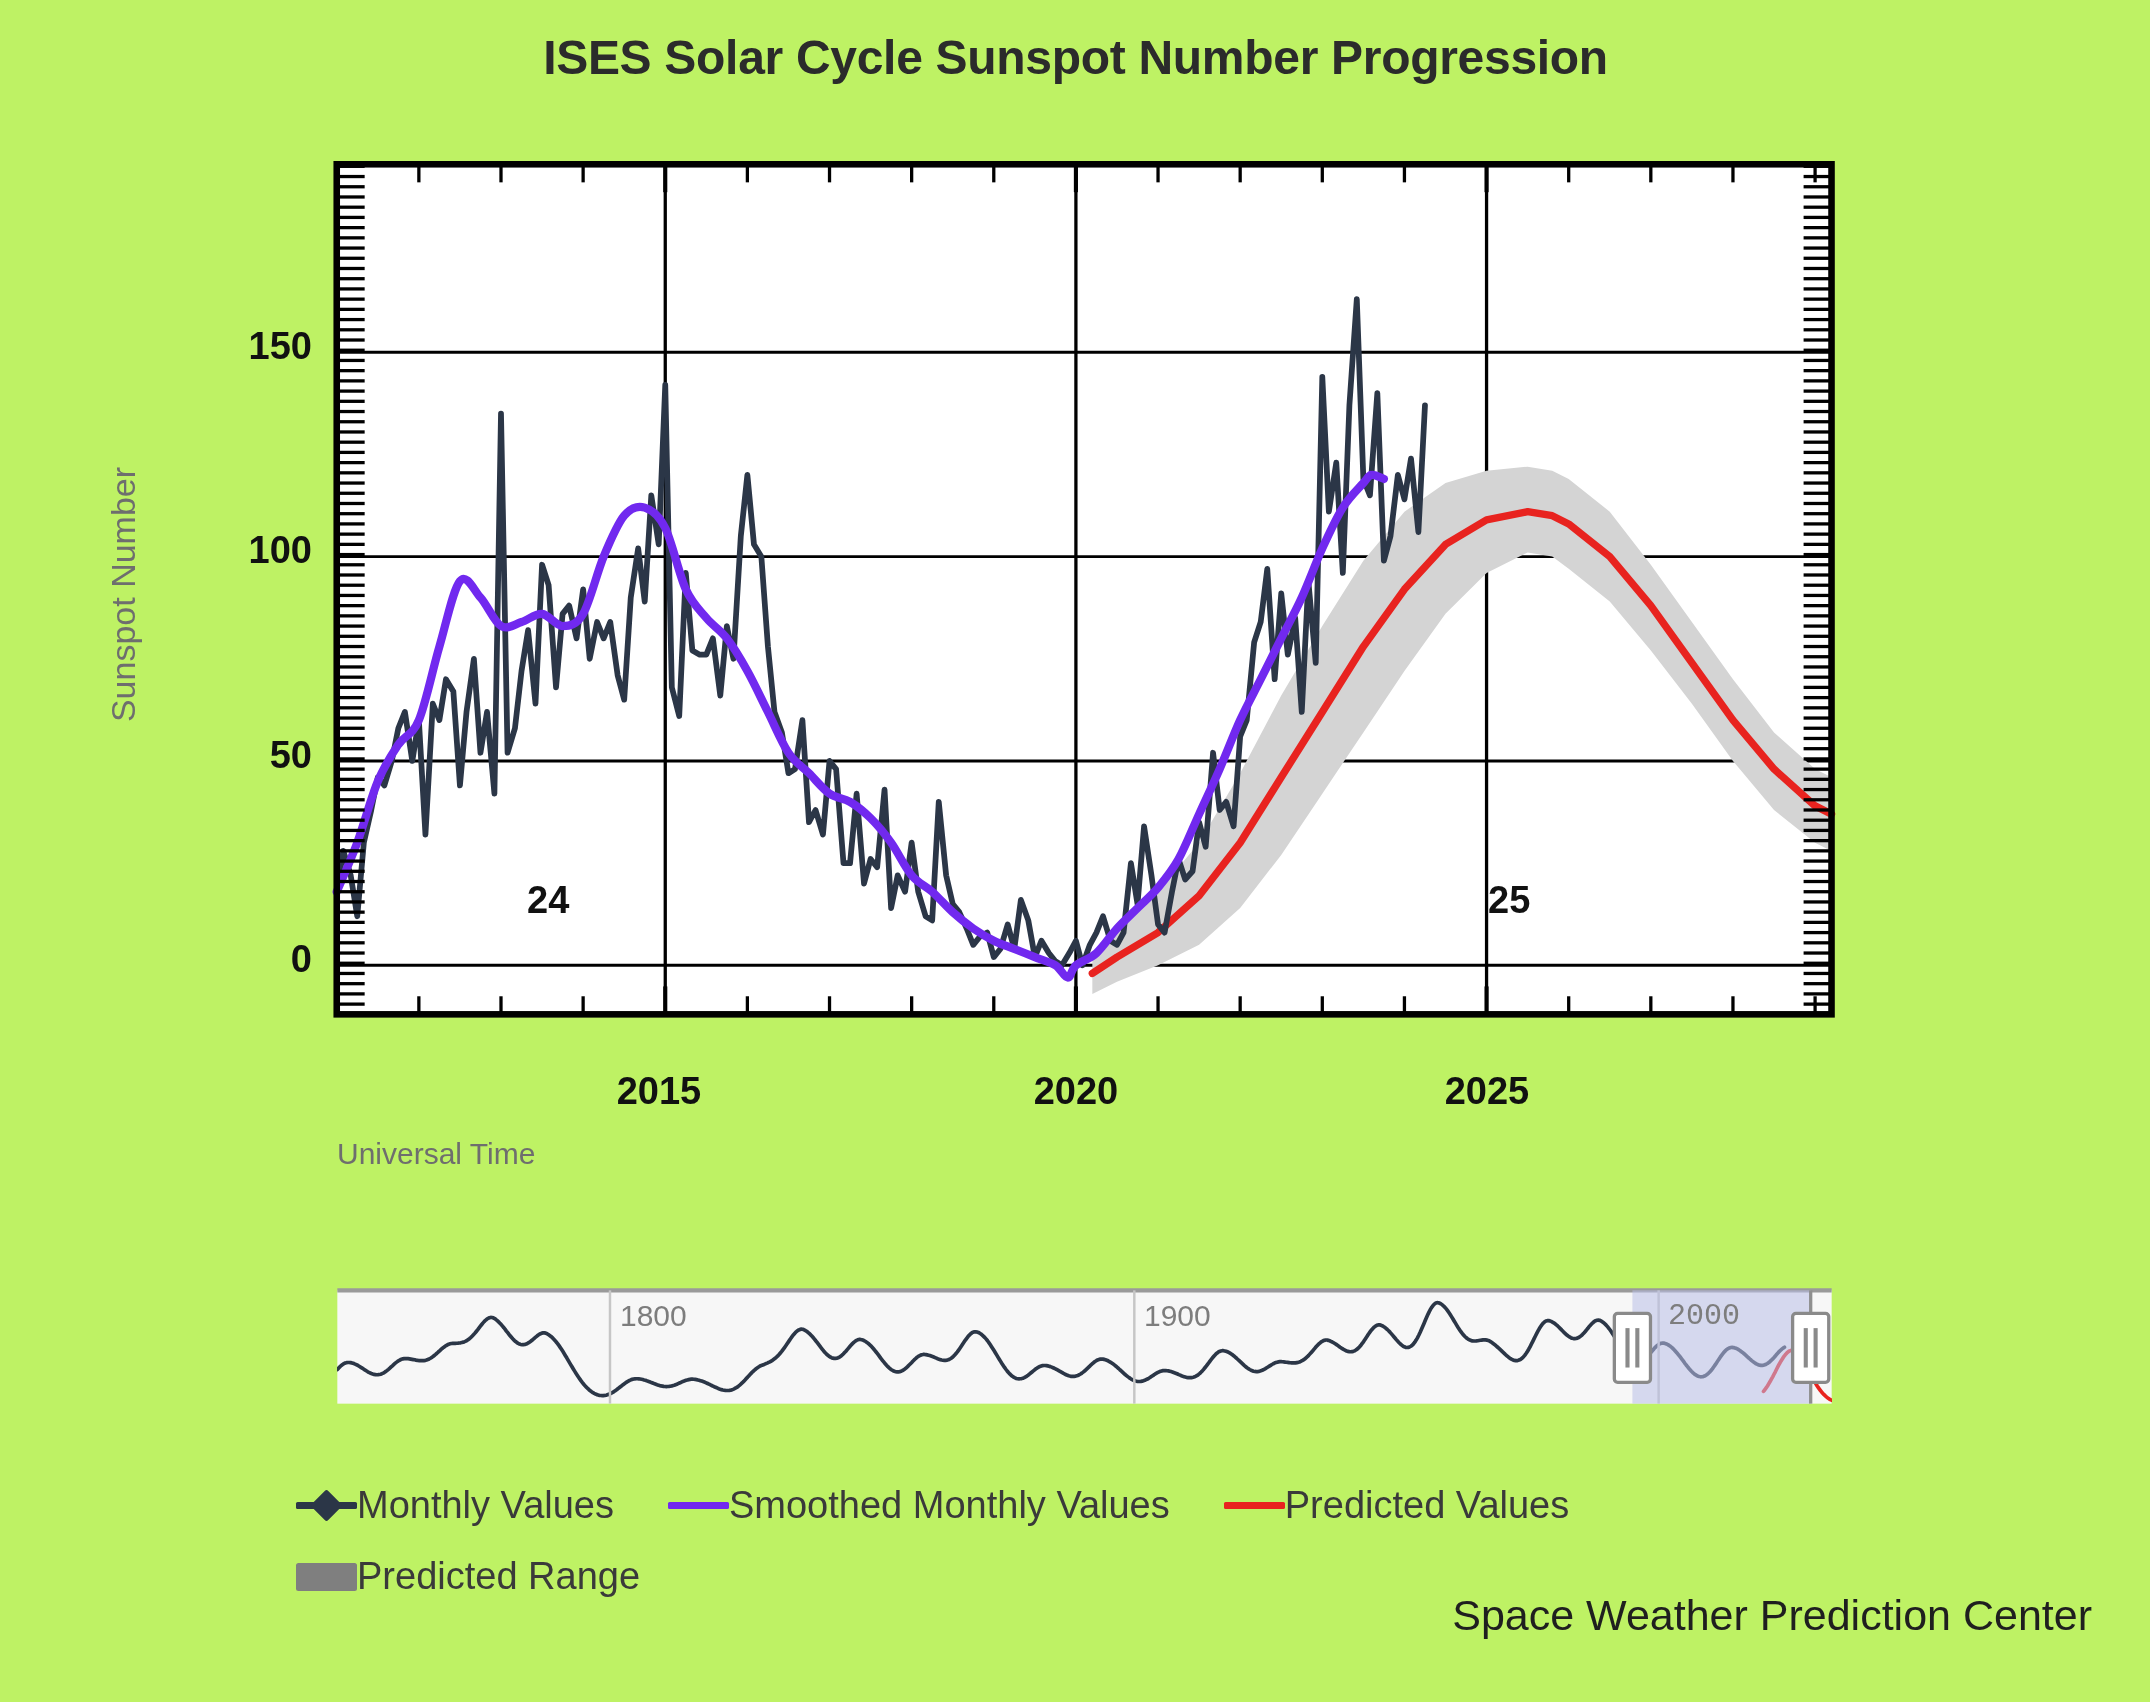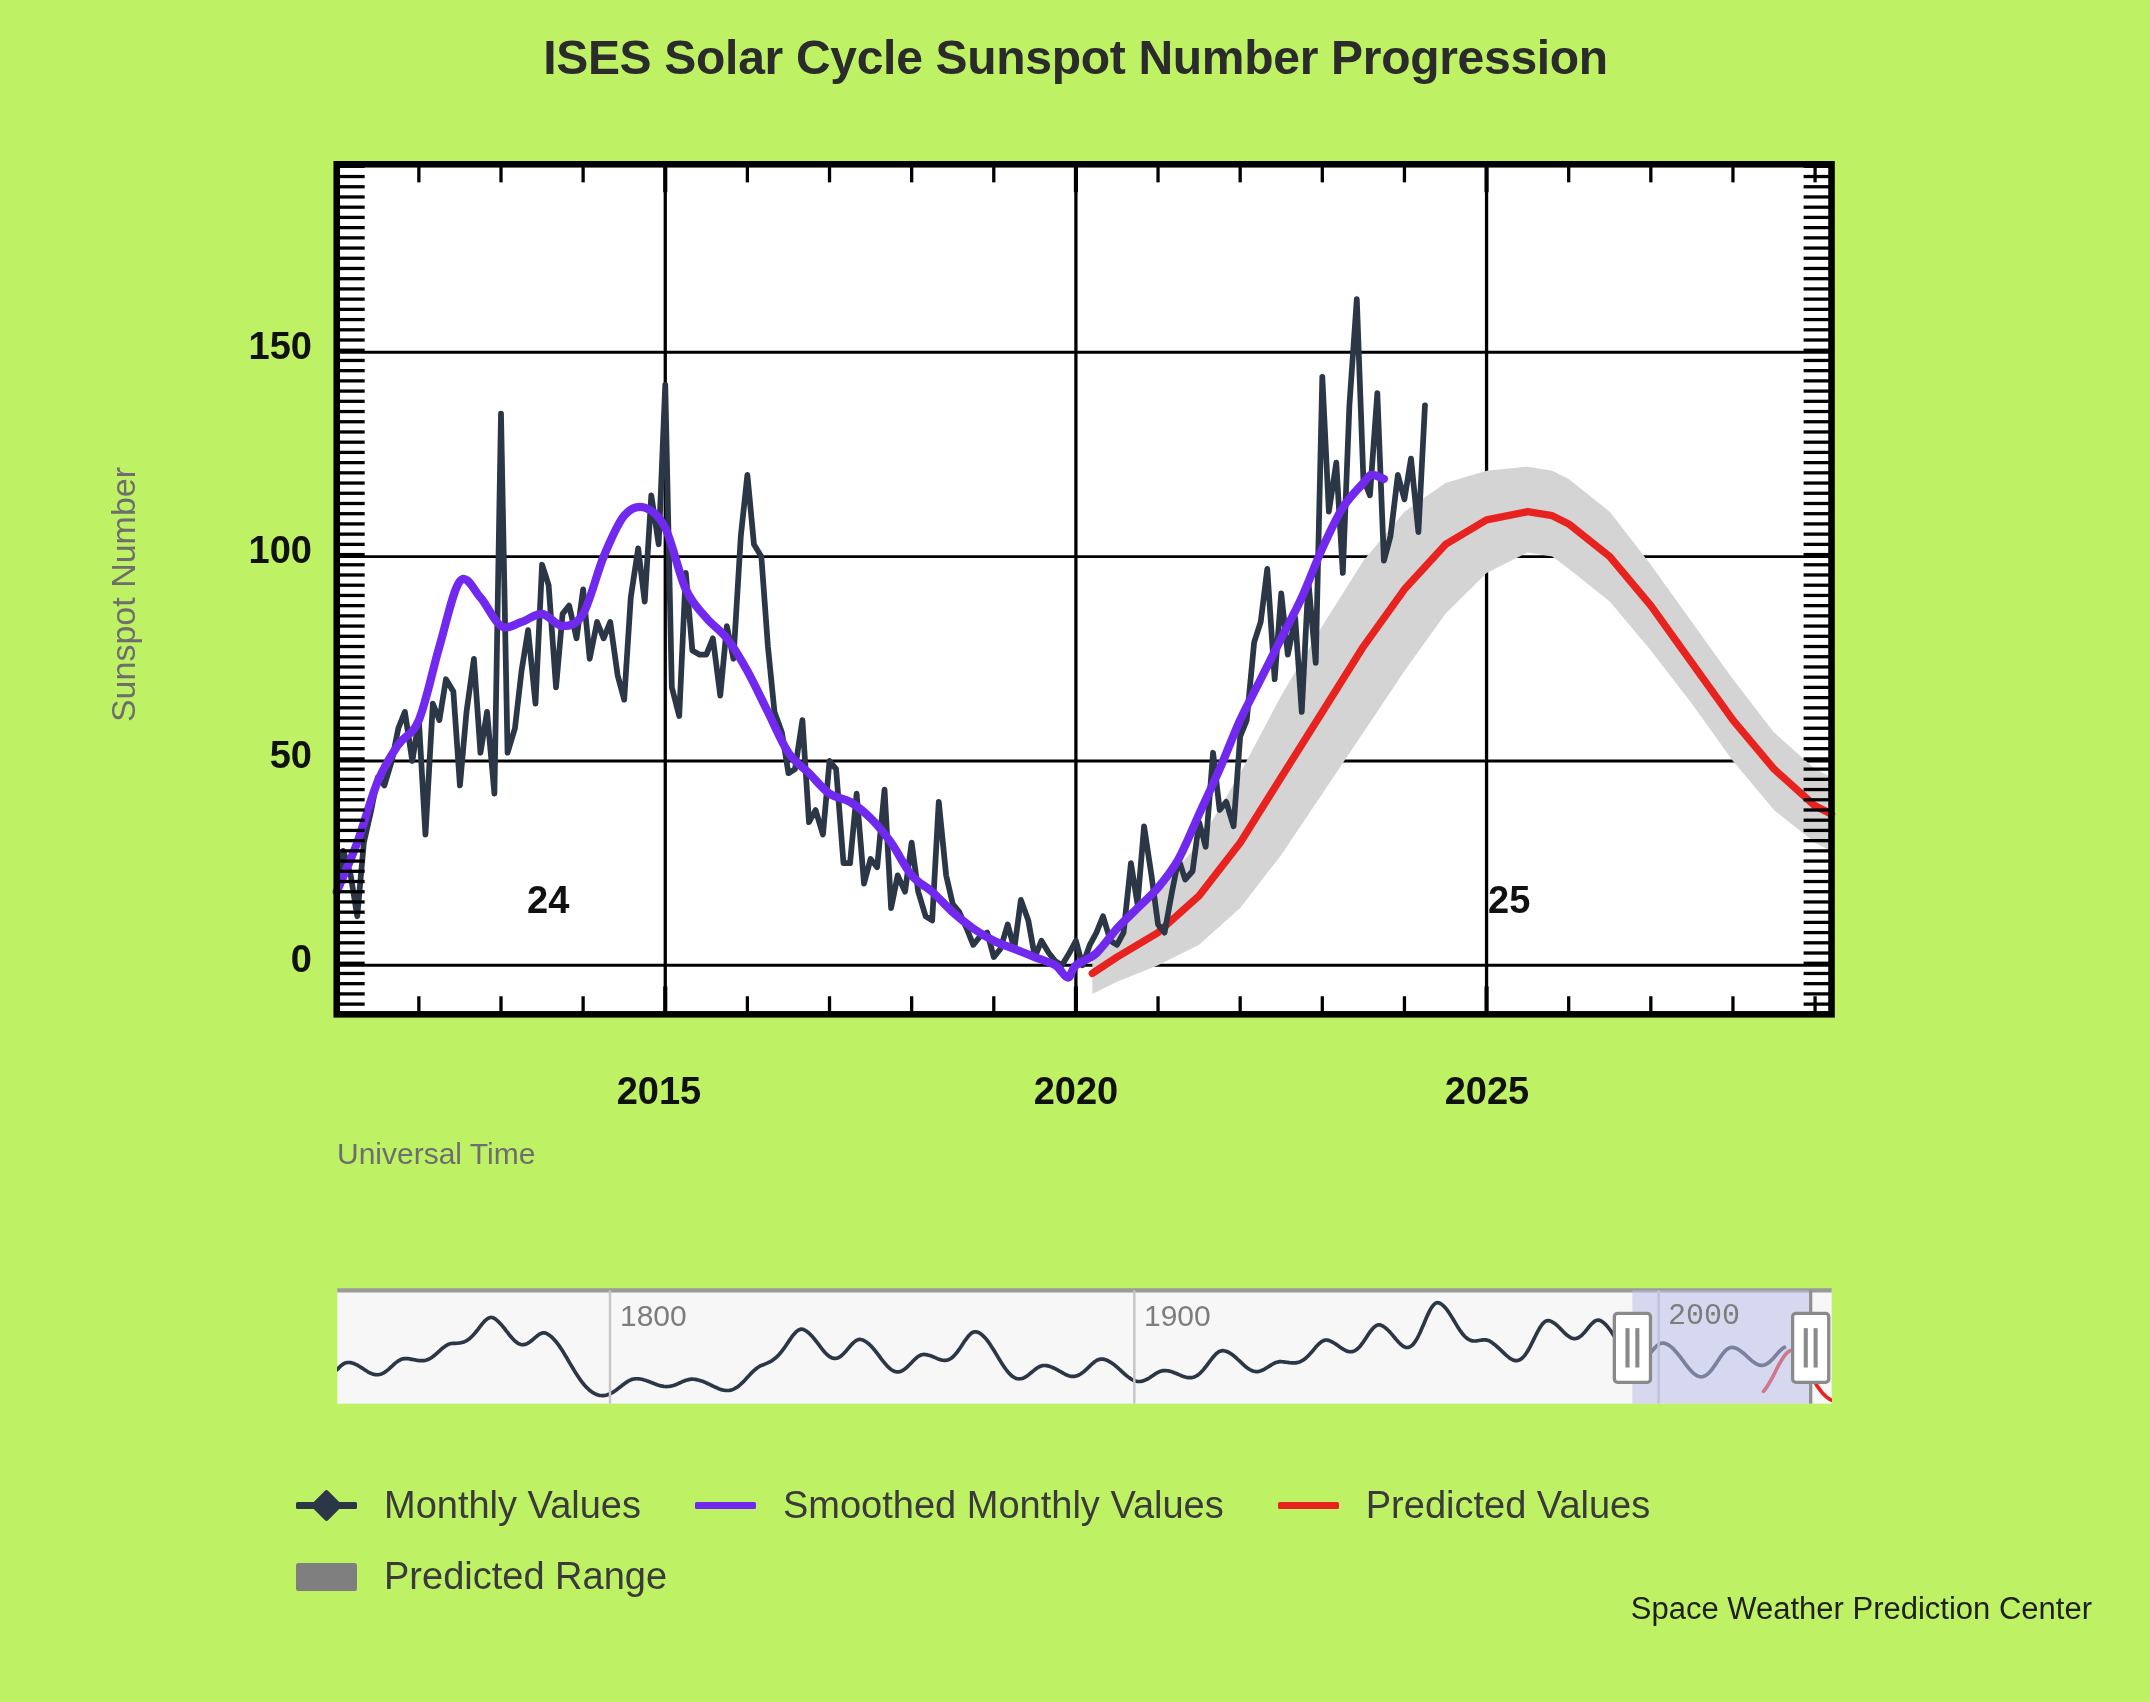--- a/index.html
+++ b/index.html
@@ -114,21 +114,21 @@
     top: 1470px;
     width: 1642px;
     display: flex;
     flex-wrap: wrap;
     align-items: center;
     gap: 0px 54px;
   }
   .legend-item {
     display: flex;
     align-items: center;
-    gap: 27px;
+    gap: 0;
     height: 71px;
   }
   .legend-text {
     font-size: 38px;
     color: #3a3a3a;
     white-space: nowrap;
   }
   .swatch-line {
     width: 61px;
     height: 6.6px;
@@ -159,21 +159,21 @@
     width: 61px;
     height: 28px;
     border-radius: 2.5px;
   }
 
   
   .credit {
     position: absolute;
     right: 59px;
     top: 1591px;
-    font-size: 31px;
+    font-size: 43px;
     color: #1f1f1f;
     white-space: nowrap;
   }
 </style>
 </head>
 <body>
 
 <div id="app">
 
   <div class="chart-title">ISES Solar Cycle Sunspot Number Progression</div>

